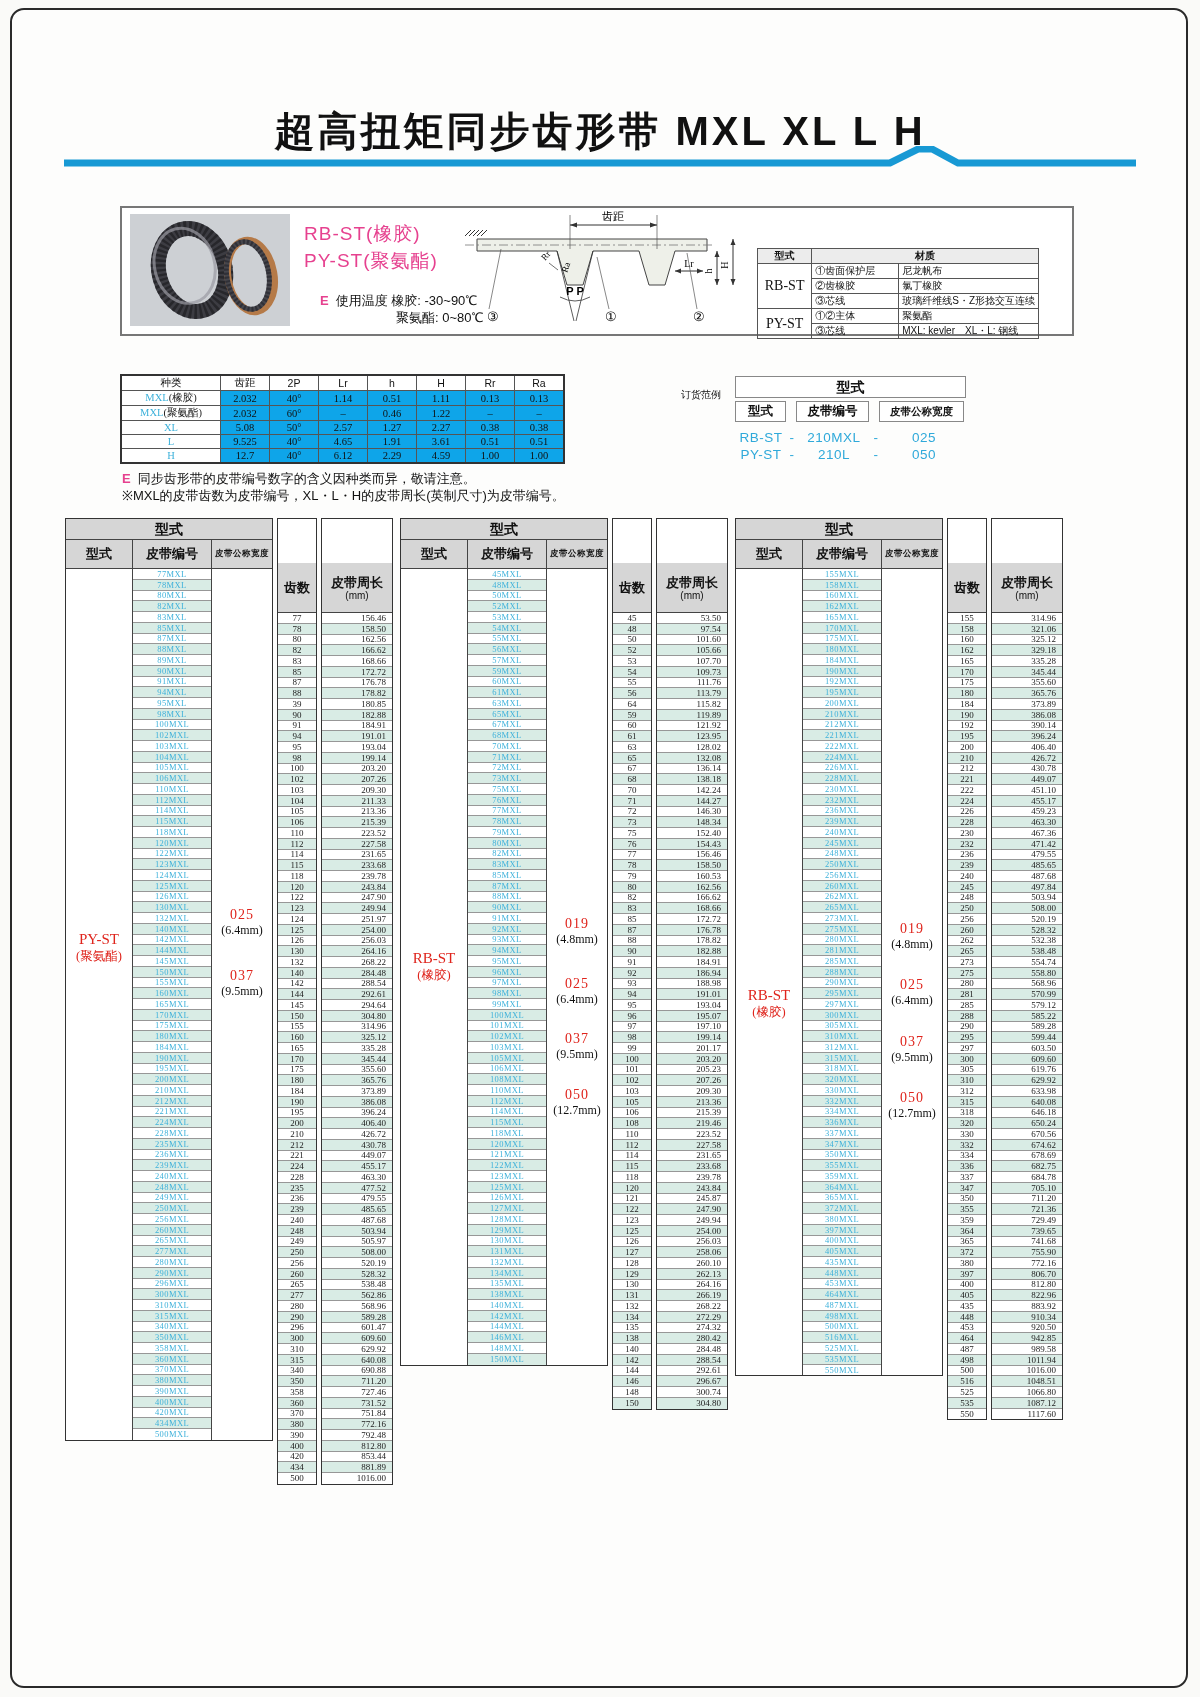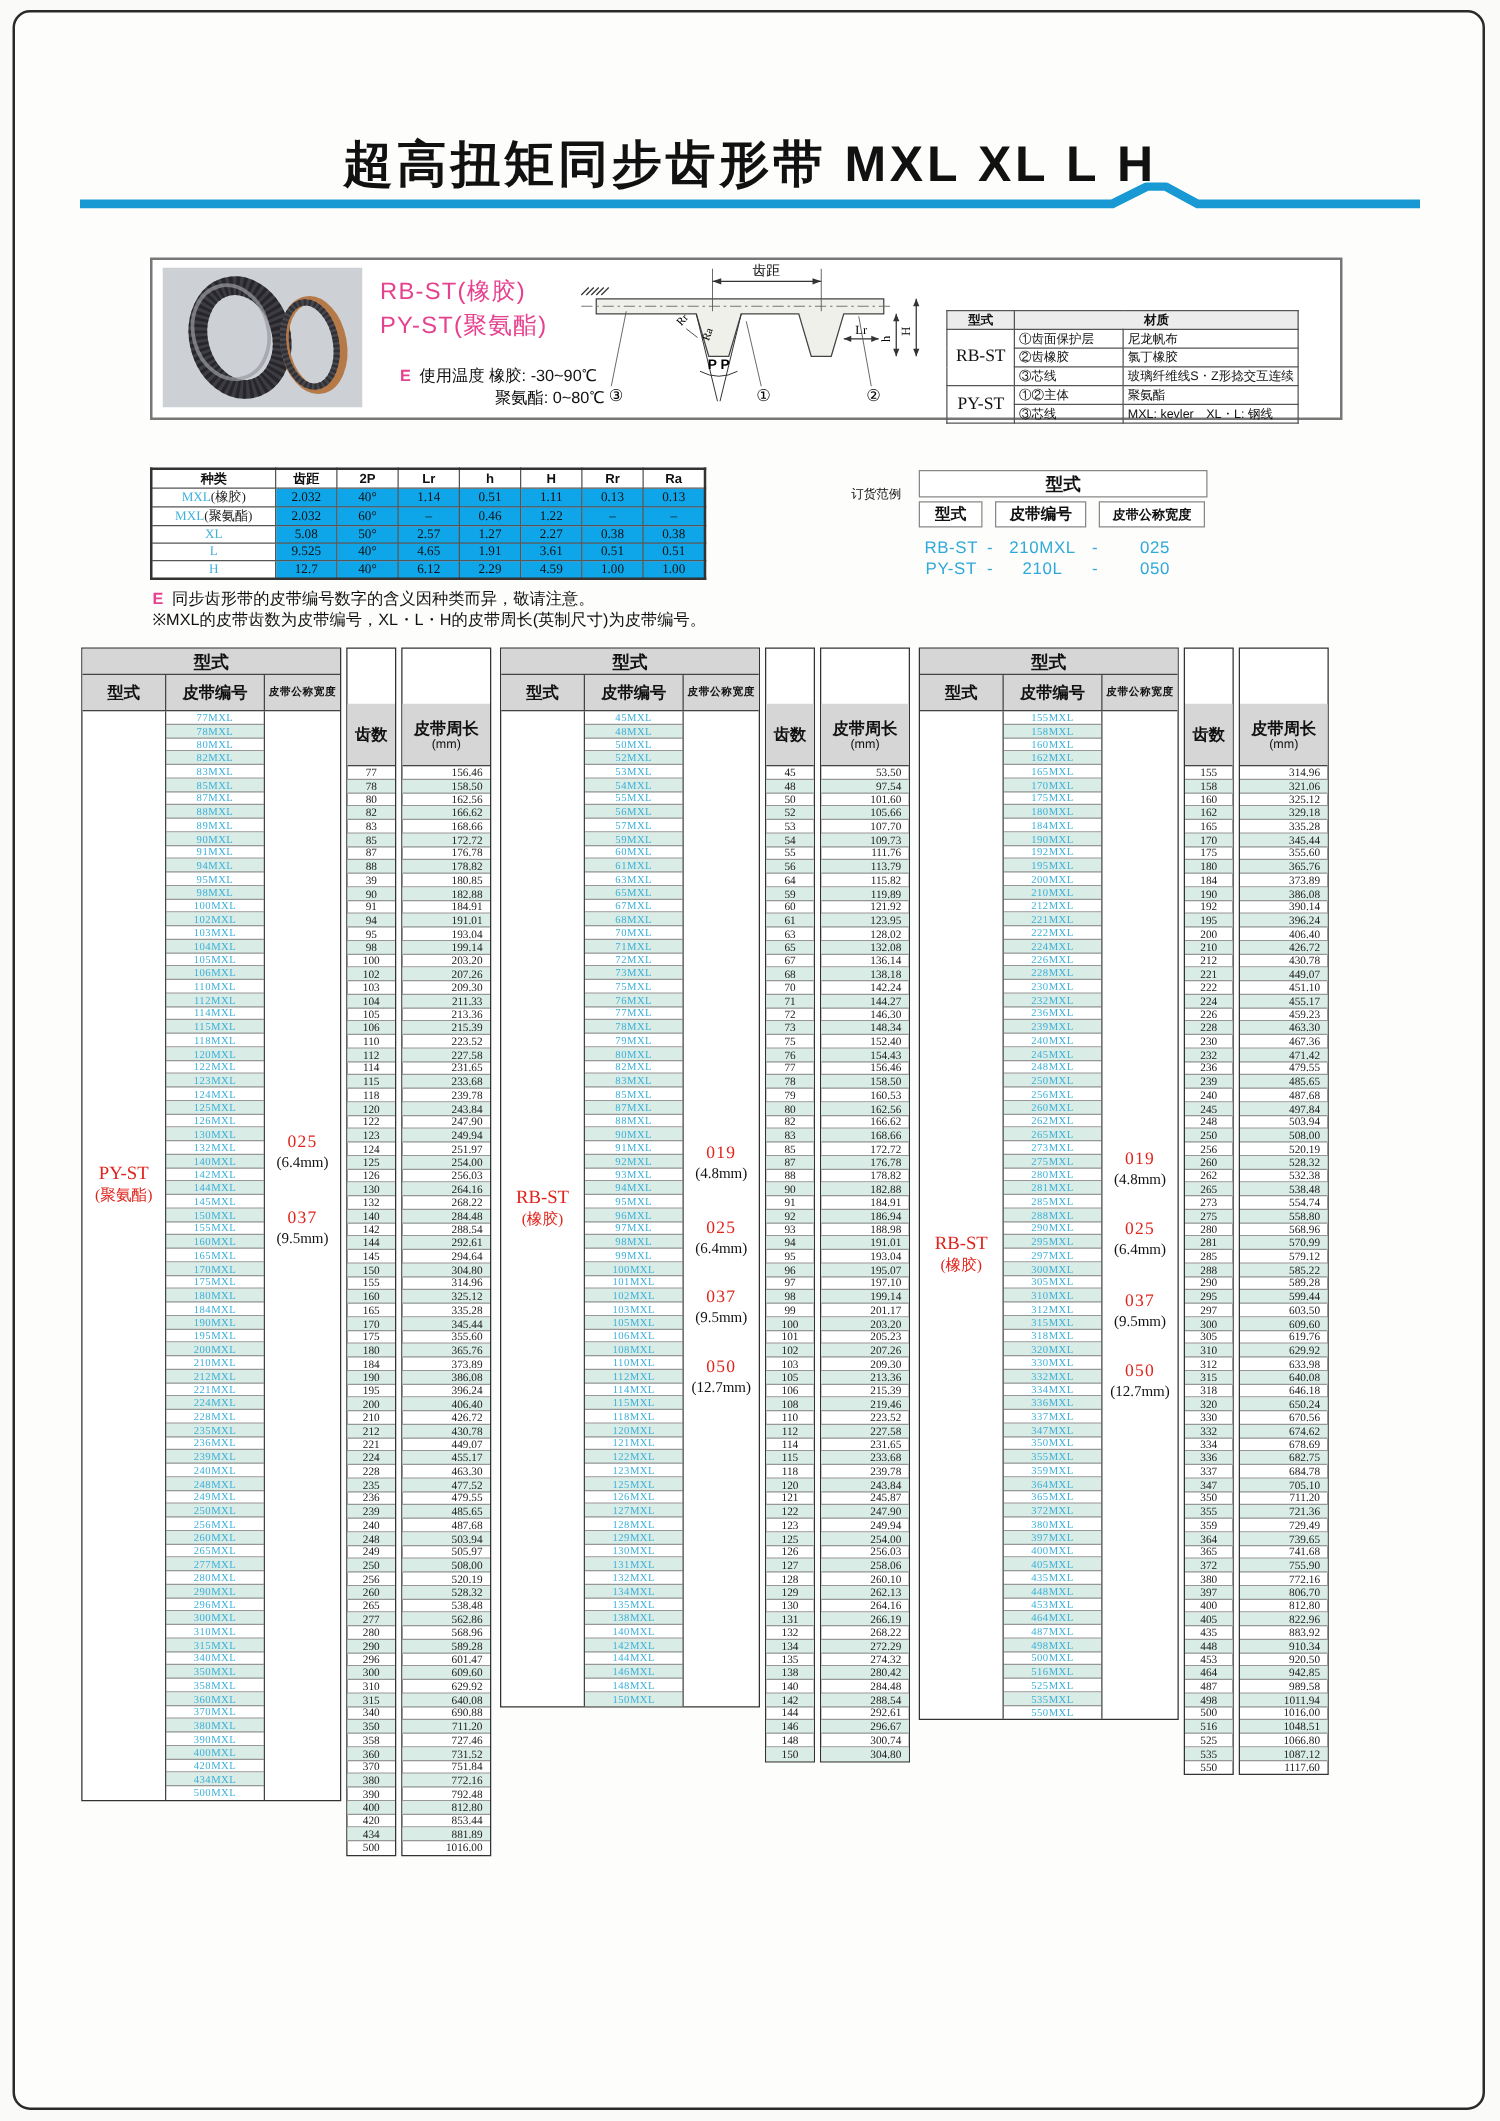--- a/index.html
+++ b/index.html
@@ -28,21 +28,21 @@
   .materials th{background:#ececec;text-align:center;font-weight:bold;}
   .materials .mat-type{font-family:"Liberation Serif",serif;font-size:14px;
          text-align:center;width:48px;}
   .materials .mat-part{width:82px;}
 
   
   .spec{position:absolute;left:120px;top:374px;border-collapse:collapse;
         border:2px solid #333;font-size:10.5px;}
   .spec td,.spec th{border:1px solid #555;height:13px;padding:0 3px;text-align:center;
         font-weight:normal;font-family:"Liberation Serif",serif;white-space:nowrap;}
-  .spec th{background:#fff;font-family:"Liberation Sans",sans-serif;font-weight:bold;}
+  .spec th{background:#fff;font-family:"Liberation Sans",sans-serif;}
   .spec td.val{background:#0ea5e9;min-width:42px;}
   .spec td.kind{background:#fff;min-width:92px;}
   .kind-code{color:#3db1da;}
   .kind-note{color:#222;}
 
   
   .oe-label{position:absolute;left:681px;top:388px;font-size:10px;}
   .oe-box-top{position:absolute;left:735px;top:376px;width:229px;height:20px;
         border:1.5px solid #888;font-weight:bold;text-align:center;font-size:14px;
         line-height:20px;background:#fff;}

